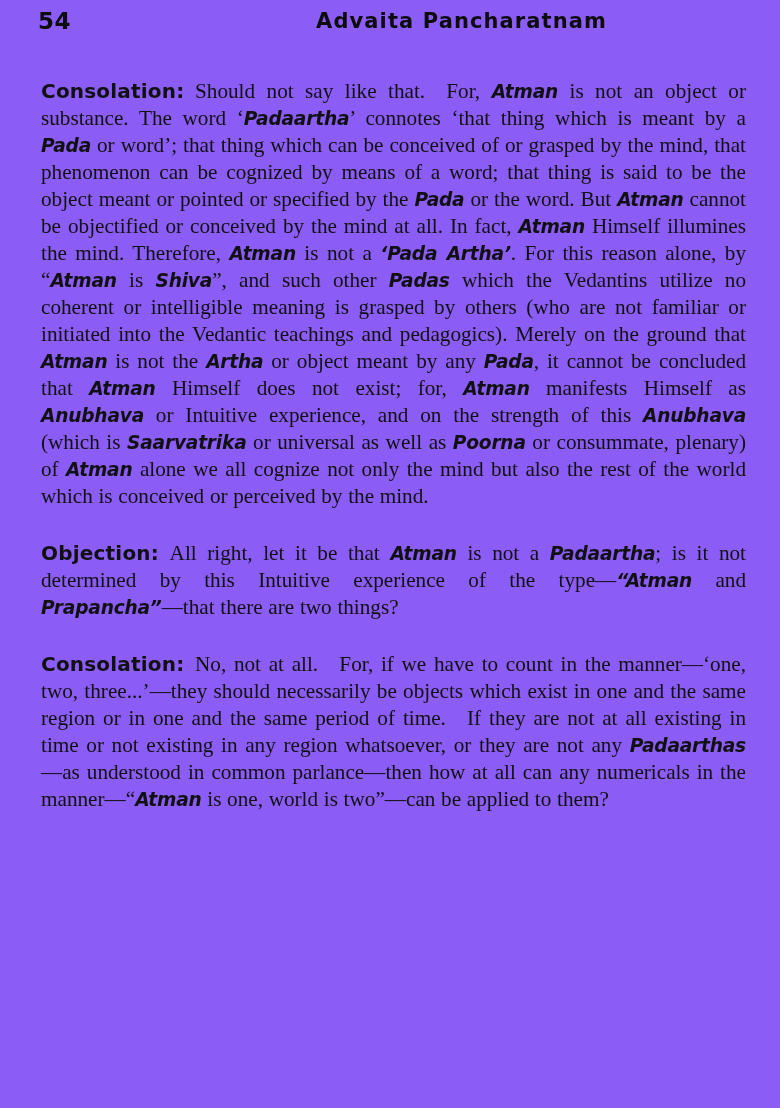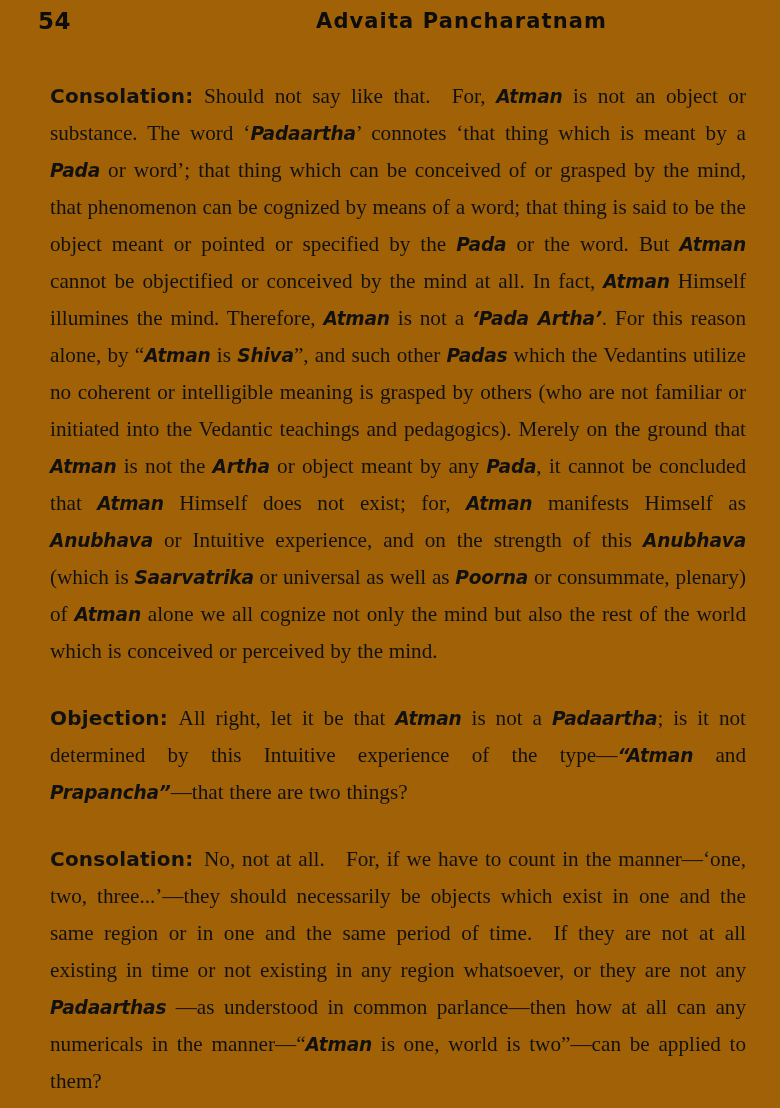--- a/index.html
+++ b/index.html
@@ -5,21 +5,21 @@
 <style>
   html, body {
     margin: 0;
     padding: 0;
     background: #ffffff;
   }
   .page {
     position: relative;
     width: 780px;
     height: 1108px;
-    background: #a16207;
+    background: #8b5cf6;
     overflow: hidden;
     font-family: "Liberation Serif", "DejaVu Serif", serif;
     color: #111111;
     box-sizing: border-box;
   }
 
   
   .running-head {
     position: absolute;
     top: 6px;
@@ -57,24 +57,24 @@
   
   .body-col {
     position: absolute;
     left: 38px;
     top: 78px;
     width: 708px;
   }
 
   .para {
     font-size: 21.2px;
-    line-height: 37px;
+    line-height: 27px;
     text-align: justify;
     text-justify: inter-word;
-    margin: 0 0 30px 12px;
+    margin: 0 0 30px 3px;
     word-spacing: 0.4px;
     -webkit-hyphens: none;
     hyphens: none;
   }
   .para:last-child { margin-bottom: 0; }
 
   
 
   .speaker {
     font-family: "DejaVu Sans", "Liberation Sans", sans-serif;

